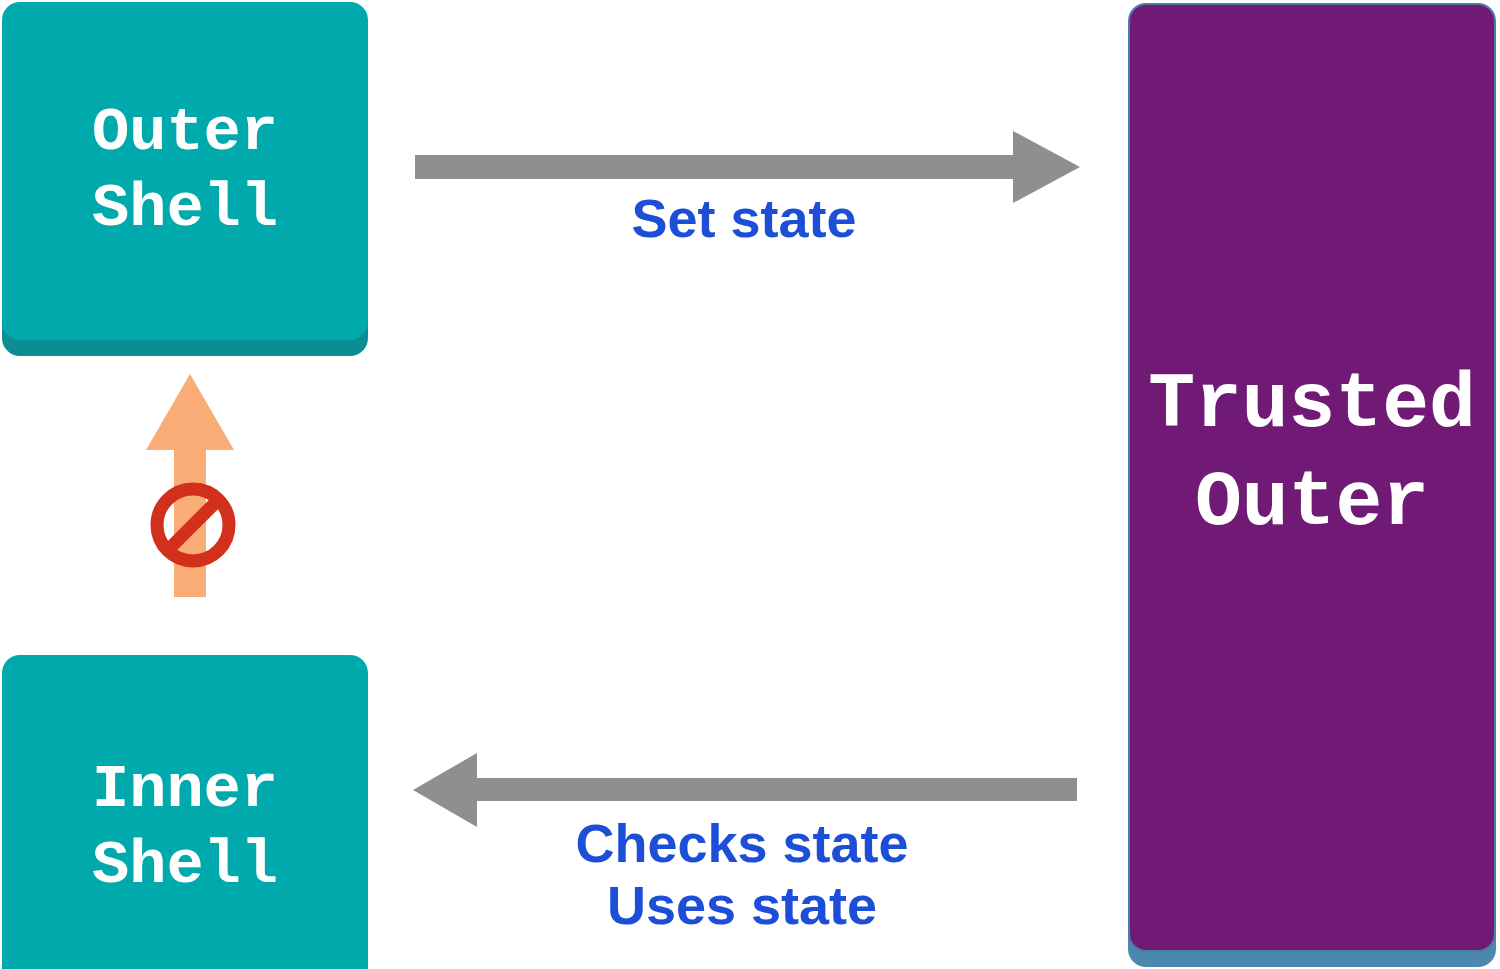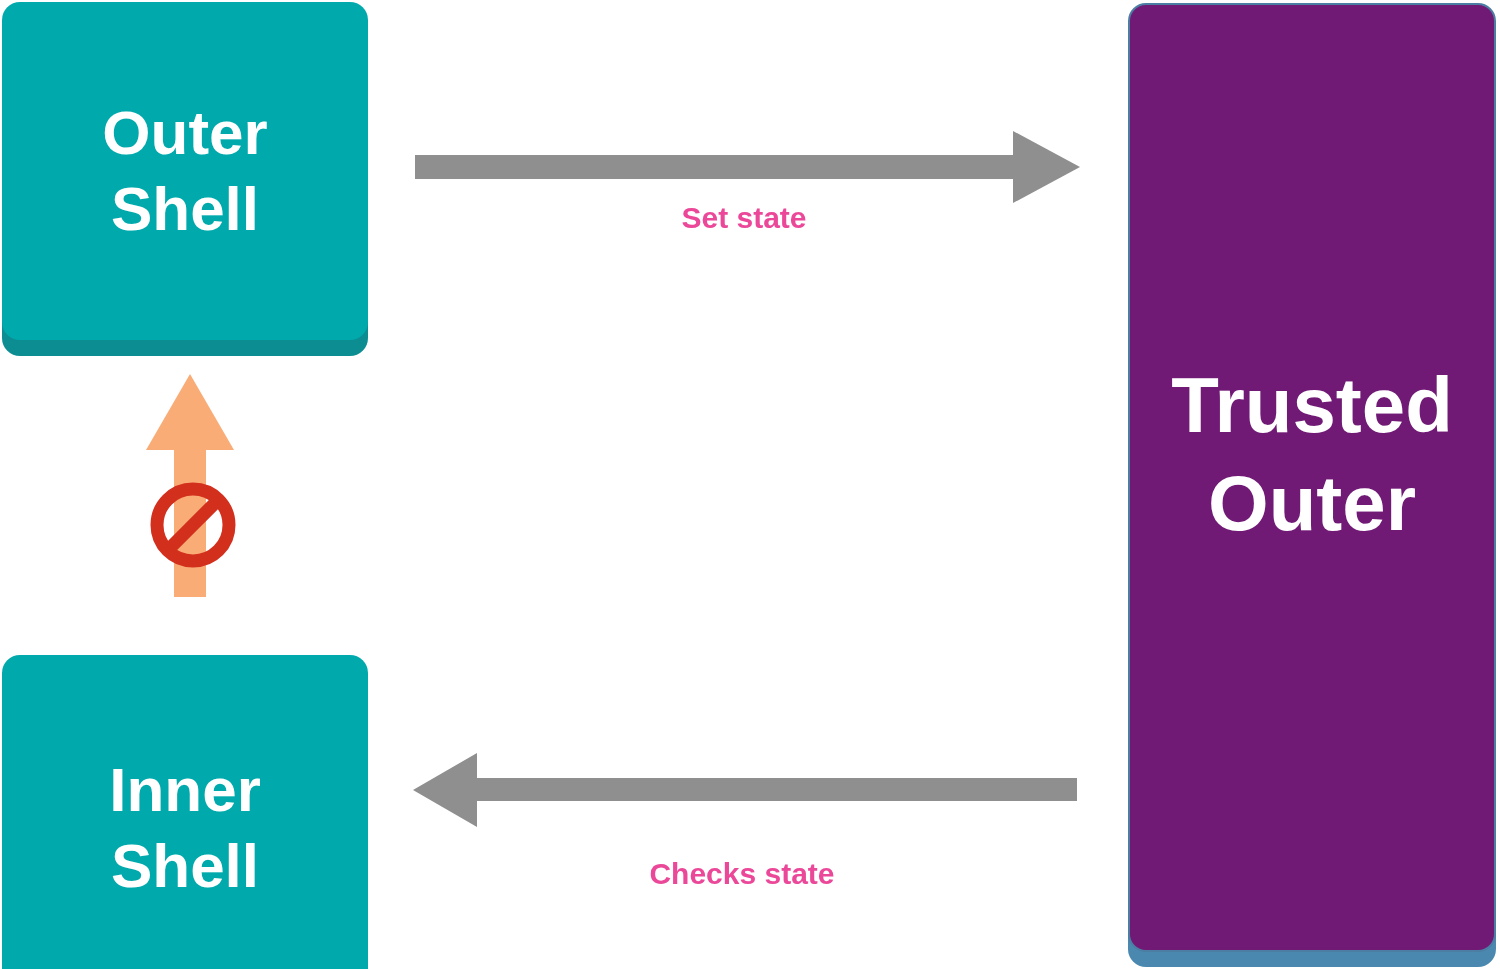--- a/index.html
+++ b/index.html
@@ -18,20 +18,21 @@
   .box {
     position: absolute;
     display: flex;
     flex-direction: column;
     align-items: center;
     justify-content: center;
     color: #ffffff;
     font-weight: bold;
     text-align: right;
     box-sizing: border-box;
+    font-family: Liberation Mono, monospace;
   }
   .box-teal {
     background: #00a9ac;
     border-radius: 18px;
     box-shadow: 0 16px 0 #0c8d91;
     font-size: 62px;
     line-height: 76px;
   }
   #outer-shell-box {
     left: 2px;
@@ -63,22 +64,22 @@
     position: absolute;
     left: 0;
     top: 0;
     width: 1500px;
     height: 969px;
   }
   .arrow-label {
     position: absolute;
     transform: translate(-50%, -50%);
     font-weight: bold;
-    color: #ec4899;
-    font-size: 30px;
+    color: #1d4ed8;
+    font-size: 54px;
     line-height: 62px;
     white-space: nowrap;
     text-align: center;
   }
   #set-state-label   { left: 744px; top: 218px; }
   #not-allowed-label { left: 408px; top: 496px; }
   #checks-state-label{ left: 742px; top: 874px; }
 </style>
 </head>
 <body>
@@ -118,15 +119,16 @@
   <div id="trusted-device-box" class="box">
     <span>Trusted</span>
     <span>Outer</span>
   </div>
 
   <div id="set-state-label" class="arrow-label">Set state</div>
 
 
   <div id="checks-state-label" class="arrow-label">
     <div>Checks state</div>
+    <div>Uses state</div>
   </div>
 
 </div>
 
 </body></html>

